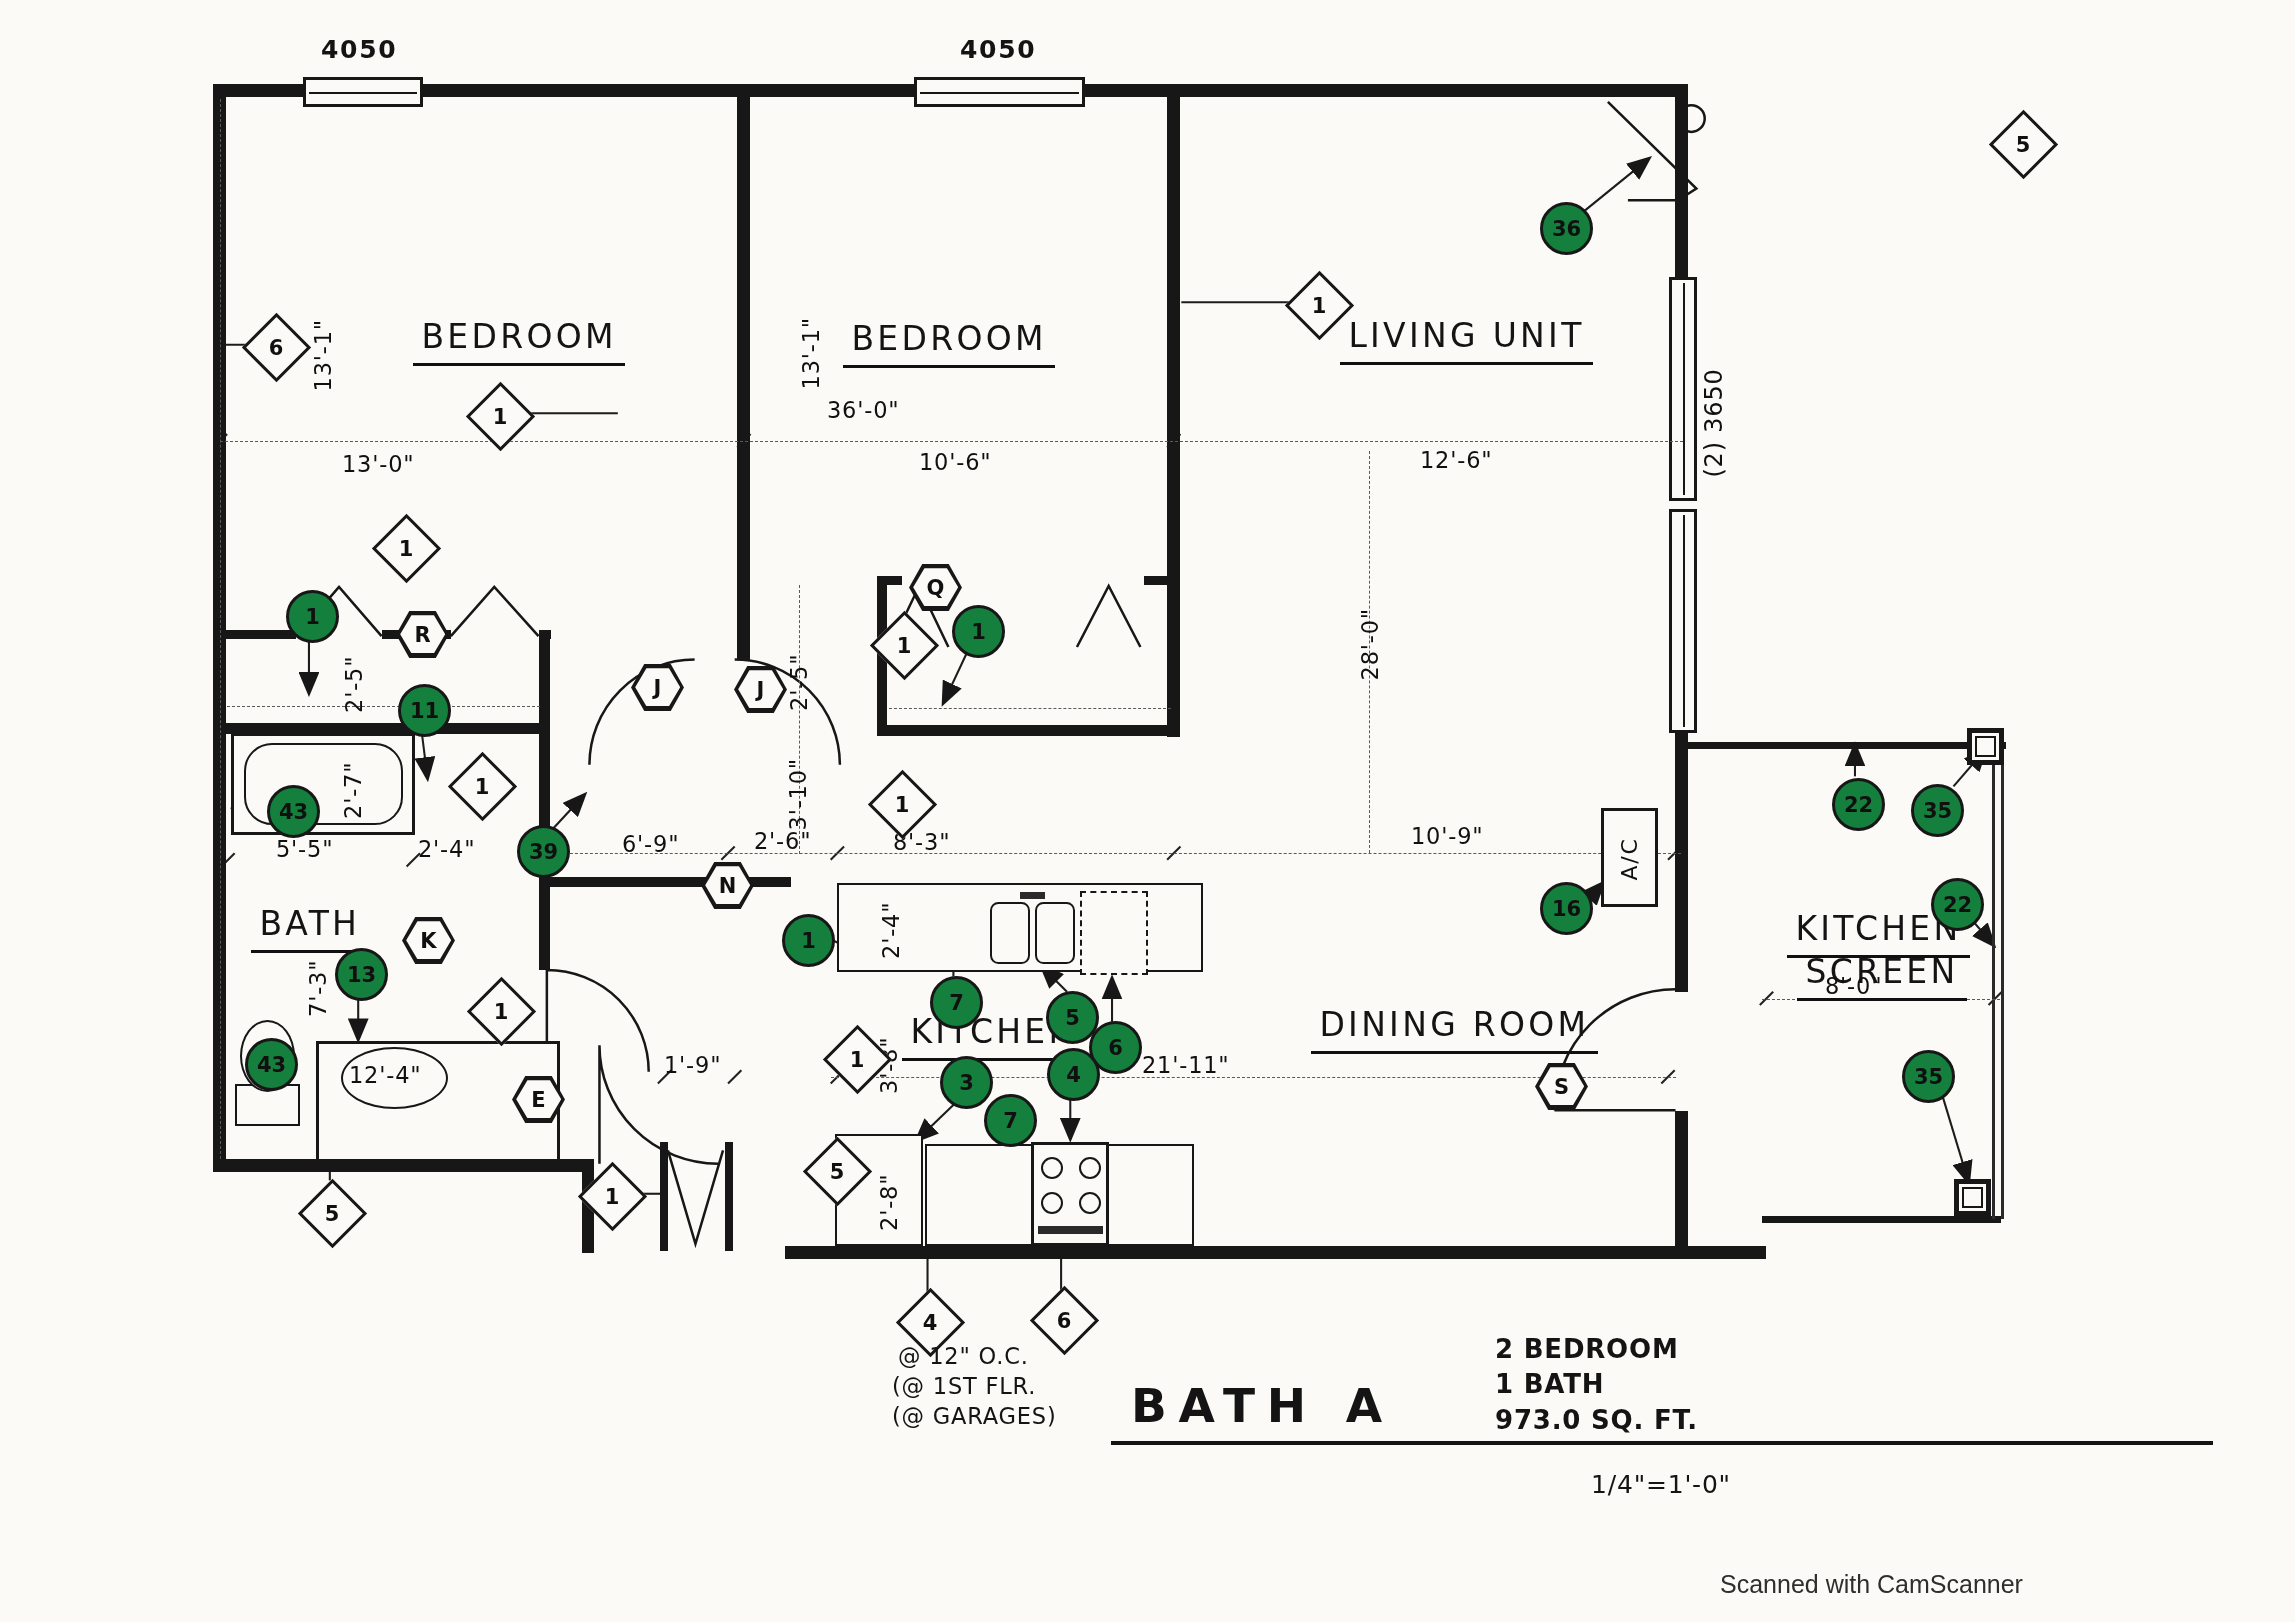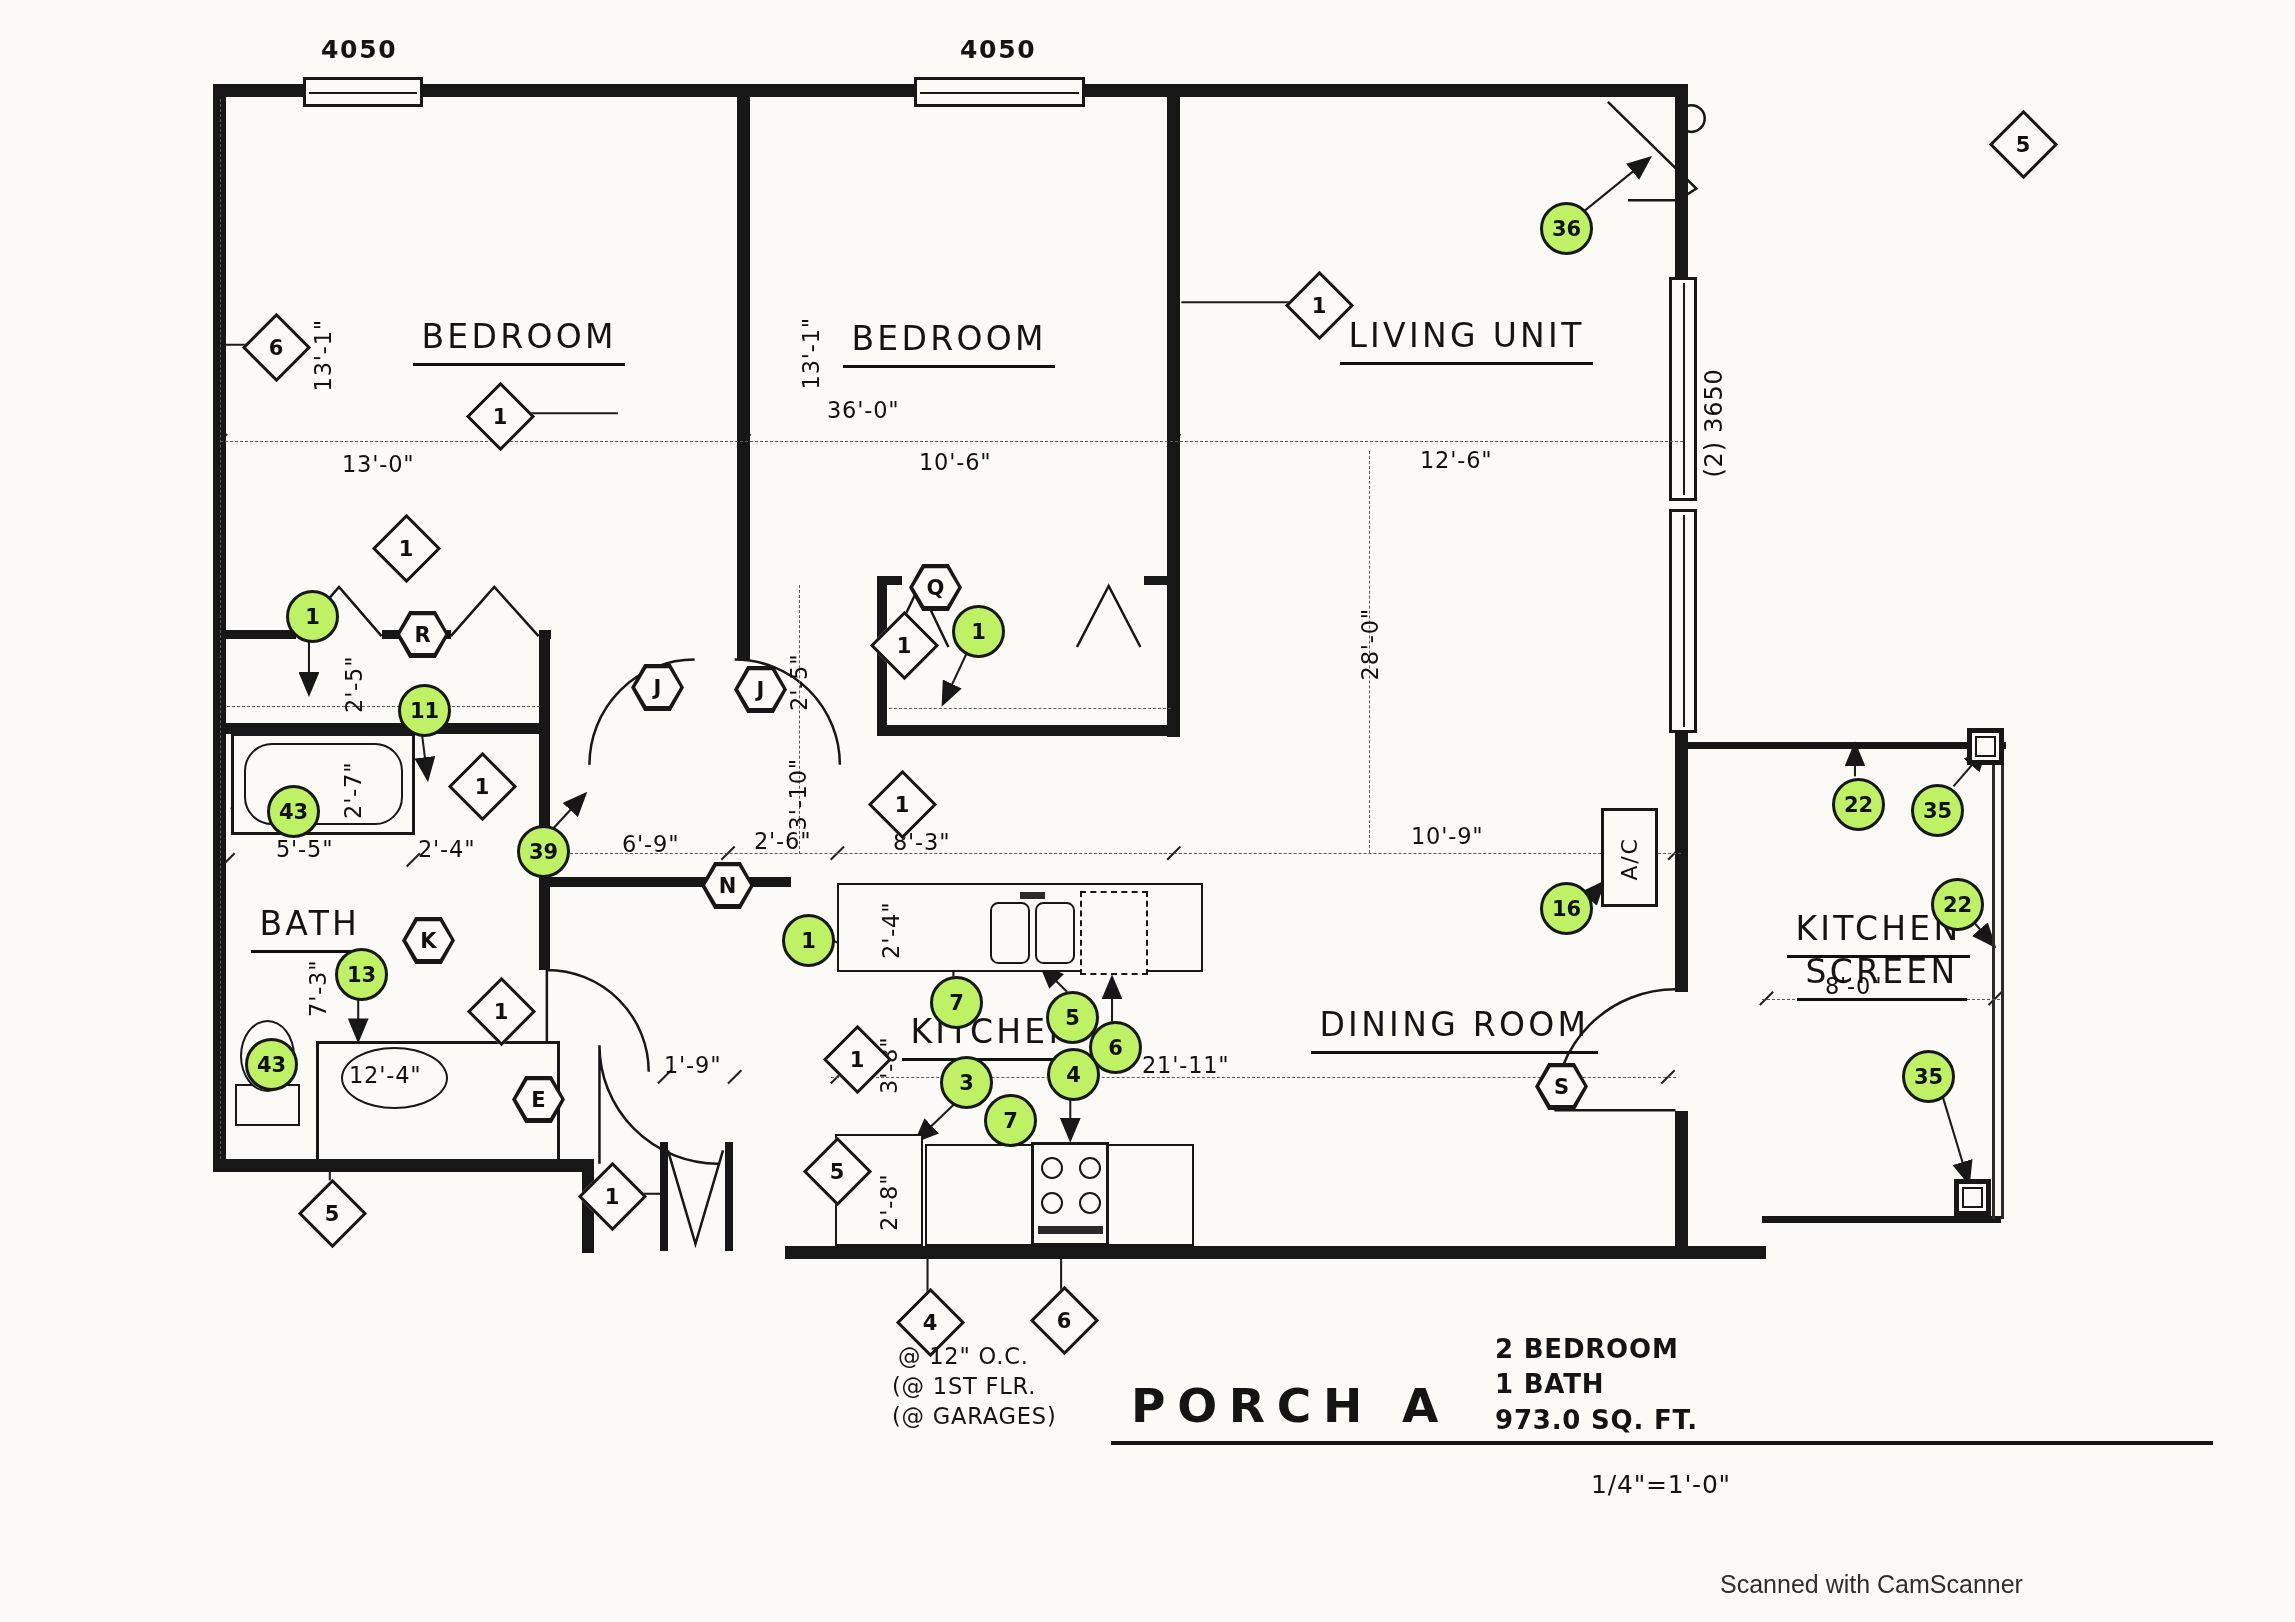--- a/index.html
+++ b/index.html
@@ -15,21 +15,21 @@
   .room{position:absolute;font-size:33px;letter-spacing:3.3px;white-space:nowrap;
         border-bottom:3.3px solid #101010;padding:0 8.4px 6.7px;font-weight:500;}
   .winlabel{position:absolute;font-size:25px;letter-spacing:1.7px;font-weight:600;}
   .window{position:absolute;background:#fbfaf6;border:3.3px solid #171717;box-sizing:border-box;}
   .window:after{content:"";position:absolute;left:3.3px;right:3.3px;top:50%;border-top:2.5px solid #171717;}
   .vwindow{position:absolute;background:#fbfaf6;border:3.3px solid #171717;box-sizing:border-box;}
   .vwindow:after{content:"";position:absolute;top:3.3px;bottom:3.3px;left:50%;border-left:2.5px solid #171717;}
   .fix{position:absolute;border:3.3px solid #171717;box-sizing:border-box;background:#fbfaf6;}
   .co{position:absolute;display:flex;align-items:center;justify-content:center;
       font-size:21px;font-weight:600;color:#101010;}
-  .circle{width:47px;height:47px;border:3.3px solid #171717;border-radius:50%;background:#bef264;align-items:center;}
+  .circle{width:47px;height:47px;border:3.3px solid #171717;border-radius:50%;background:#15803d;align-items:center;}
   .diam{width:43px;height:43px;border:3.3px solid #171717;transform:rotate(45deg);background:#fbfaf6;}
   .diam>span{transform:rotate(-45deg);}
   .hexo{width:53px;height:47px;background:#171717;
         clip-path:polygon(25% 0,75% 0,100% 50%,75% 100%,25% 100%,0 50%);}
   .hexi{position:absolute;left:4.2px;top:4.2px;width:45px;height:38px;background:#fbfaf6;
         clip-path:polygon(25% 0,75% 0,100% 50%,75% 100%,25% 100%,0 50%);}
   .hexlbl{position:absolute;width:53px;text-align:center;}
   .post{position:absolute;width:37px;height:37px;border:5px solid #171717;box-sizing:border-box;background:#fbfaf6;}
   .post:after{content:"";position:absolute;inset:3.3px;border:2.5px solid #171717;}
   .note{position:absolute;font-size:22.5px;letter-spacing:0.8px;white-space:nowrap;}
@@ -375,21 +375,21 @@
   <div class="co" style="left:1535px;top:1063px">
     <div class="hexo">
         <div class="hexi"></div>
       </div>
     <span class="hexlbl">S</span>
     </div>
 
   <div class="note" style="left:898px;top:1343px">@ 12" O.C.</div>
   <div class="note" style="left:892px;top:1373px">(@ 1ST FLR.</div>
   <div class="note" style="left:892px;top:1403px">(@ GARAGES)</div>
-  <div class="note" style="left:1131px;top:1378px;font-size:47px;letter-spacing:11.7px;font-weight:600">PORCH A</div>
+  <div class="note" style="left:1131px;top:1378px;font-size:47px;letter-spacing:11.7px;font-weight:600">BATH A</div>
   <div class="w" style="left:1111px;top:1441px;width:1102px;height:4.2px;background:#141414"></div>
   <div class="note" style="left:1495px;top:1334px;font-size:26px;font-weight:600">2 BEDROOM</div>
   <div class="note" style="left:1495px;top:1369px;font-size:26px;font-weight:700">1 BATH</div>
   <div class="note" style="left:1495px;top:1405px;font-size:26px;font-weight:600">973.0 SQ. FT.</div>
   <div class="note" style="left:1591px;top:1470px;font-size:25px">1/4"=1'-0"</div>
 
   <div class="note" style="left:1720px;top:1570px;font-size:25px;letter-spacing:0;font-family:'Liberation Sans',sans-serif;color:#2e2e2e">Scanned with CamScanner</div>
 
 </div>
 

